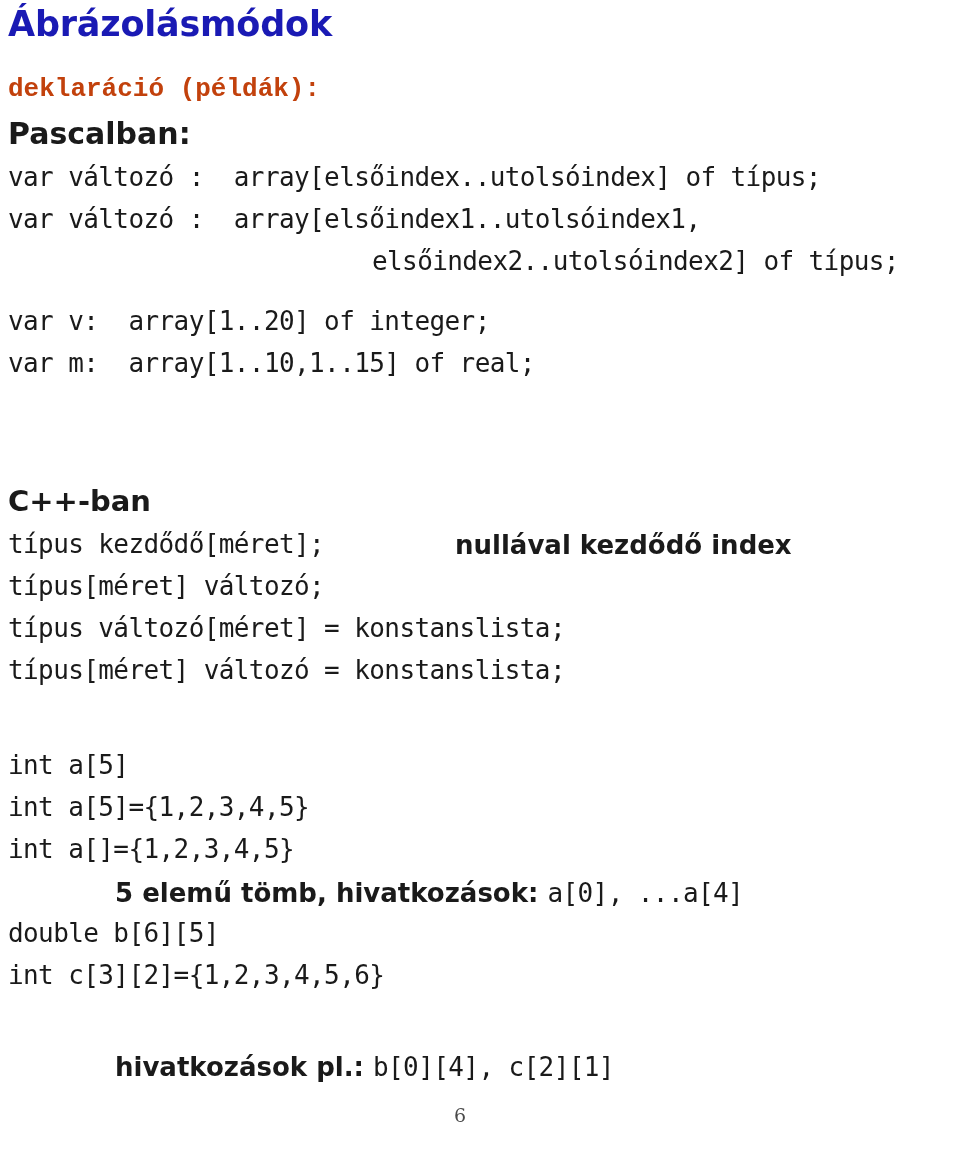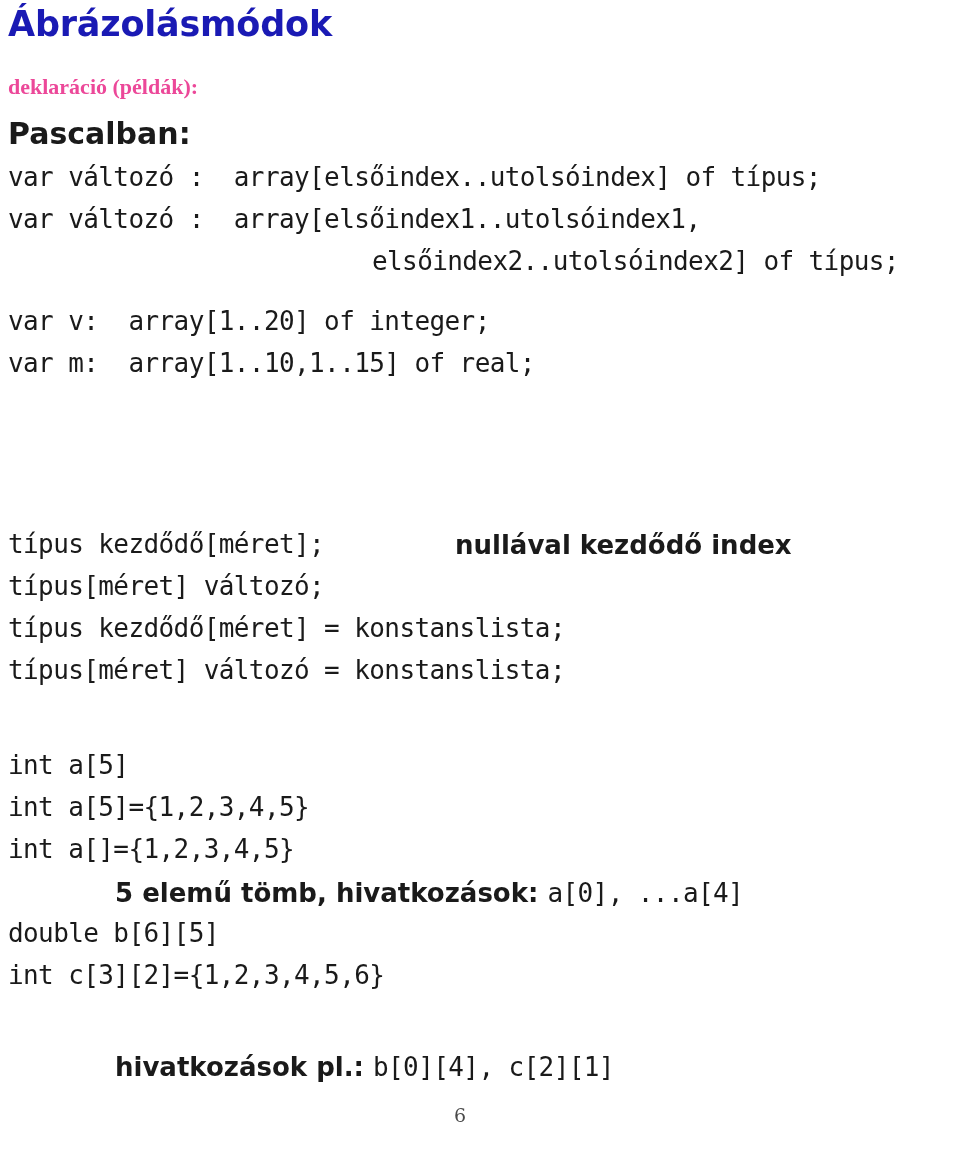--- a/index.html
+++ b/index.html
@@ -32,24 +32,24 @@
     font-size: 35px;
     font-weight: 700;
     color: #1a1ab4;
     letter-spacing: -0.2px;
     white-space: nowrap;
   }
   .subhead-blue {
     position: absolute;
     left: 8px;
     top: 74px;
-    font-family: Liberation Serif, serif;
-    font-size: 22px;
+    font-family: Liberation Mono, monospace;
+    font-size: 26px;
     font-weight: 700;
-    color: #ec4899;
+    color: #c2410c;
     white-space: nowrap;
   }
   .subhead-black {
     position: absolute;
     left: 8px;
     top: 116px;
     font-family: "DejaVu Sans", sans-serif;
     font-size: 30px;
     font-weight: 600;
     color: #1a1a1a;
@@ -120,28 +120,29 @@
 
   <div class="code" style="left:8px; top:206px;">var változó :  array[elsőindex1..utolsóindex1,</div>
 
   <div class="code" style="left:372px; top:248px;">elsőindex2..utolsóindex2] of típus;</div>
 
   <div class="code" style="left:8px; top:308px;">var v:  array[1..20] of integer;</div>
 
   <div class="code" style="left:8px; top:350px;">var m:  array[1..10,1..15] of real;</div>
 
 
+  <div class="sec-cpp">C++-ban</div>
 
   <div class="code" style="left:8px; top:531px;">típus kezdődő[méret];</div>
 
   <div class="note" style="left:455px; top:530px;">nullával kezdődő index</div>
 
   <div class="code" style="left:8px; top:573px;">típus[méret] változó;</div>
 
-  <div class="code" style="left:8px; top:615px;">típus kezdődő[méret] = konstanslista;</div>
+  <div class="code" style="left:8px; top:615px;">típus változó[méret] = konstanslista;</div>
 
   <div class="code" style="left:8px; top:657px;">típus[méret] változó = konstanslista;</div>
 
   <div class="code" style="left:8px; top:752px;">int a[5]</div>
 
   <div class="code" style="left:8px; top:794px;">int a[5]={1,2,3,4,5}</div>
 
   <div class="code" style="left:8px; top:836px;">int a[]={1,2,3,4,5}</div>
 
   <div class="note" style="left:115px; top:878px;"><span>5 elemű tömb, hivatkozások: </span><span class="mono">a[0], ...a[4]</span></div>

